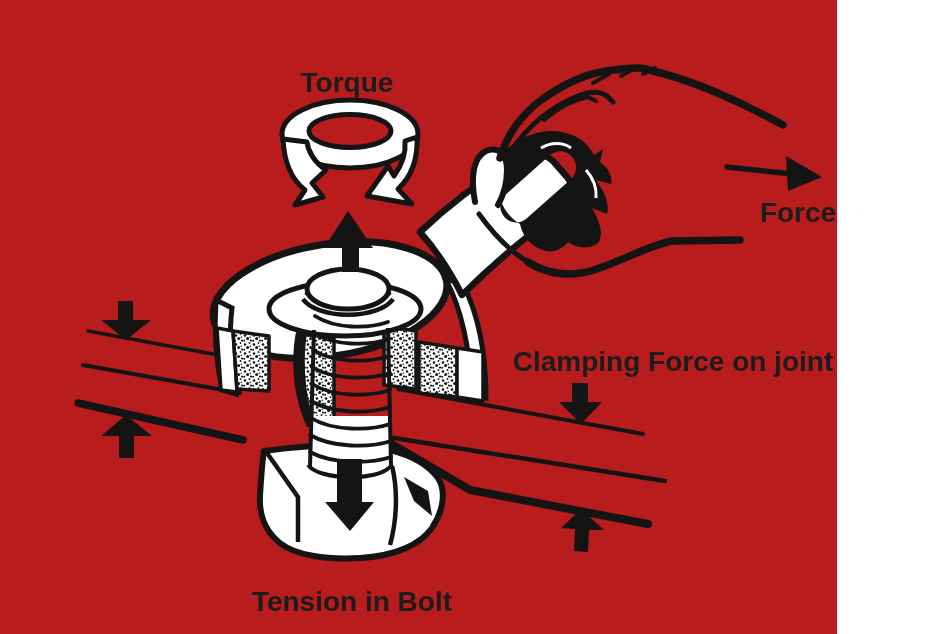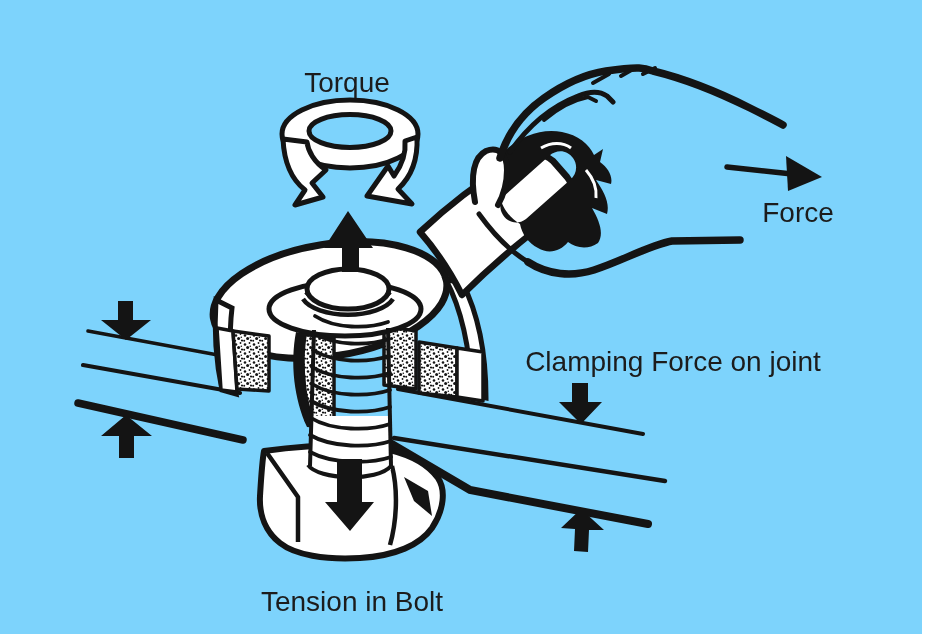--- a/index.html
+++ b/index.html
@@ -1,16 +1,16 @@
 <!DOCTYPE html>
 <html><head>
 <meta charset="utf-8">
 <style>
   html,body{margin:0;padding:0;background:#ffffff;}
-  .stage{position:relative;width:922px;height:634px;background:#7dd3fc;overflow:hidden;}
+  .stage{position:relative;width:837px;height:634px;background:#b91c1c;overflow:hidden;font-weight:bold;}
   svg{display:block;}
   text{font-family:"Liberation Sans","DejaVu Sans",sans-serif;font-size:28px;fill:#1c1c1c;}
   .lbl{user-select:none;}
 </style>
 </head>
 <body>
 
 <div class="stage">
 <svg width="929" height="634" viewBox="0 0 929 634">
   <defs>

